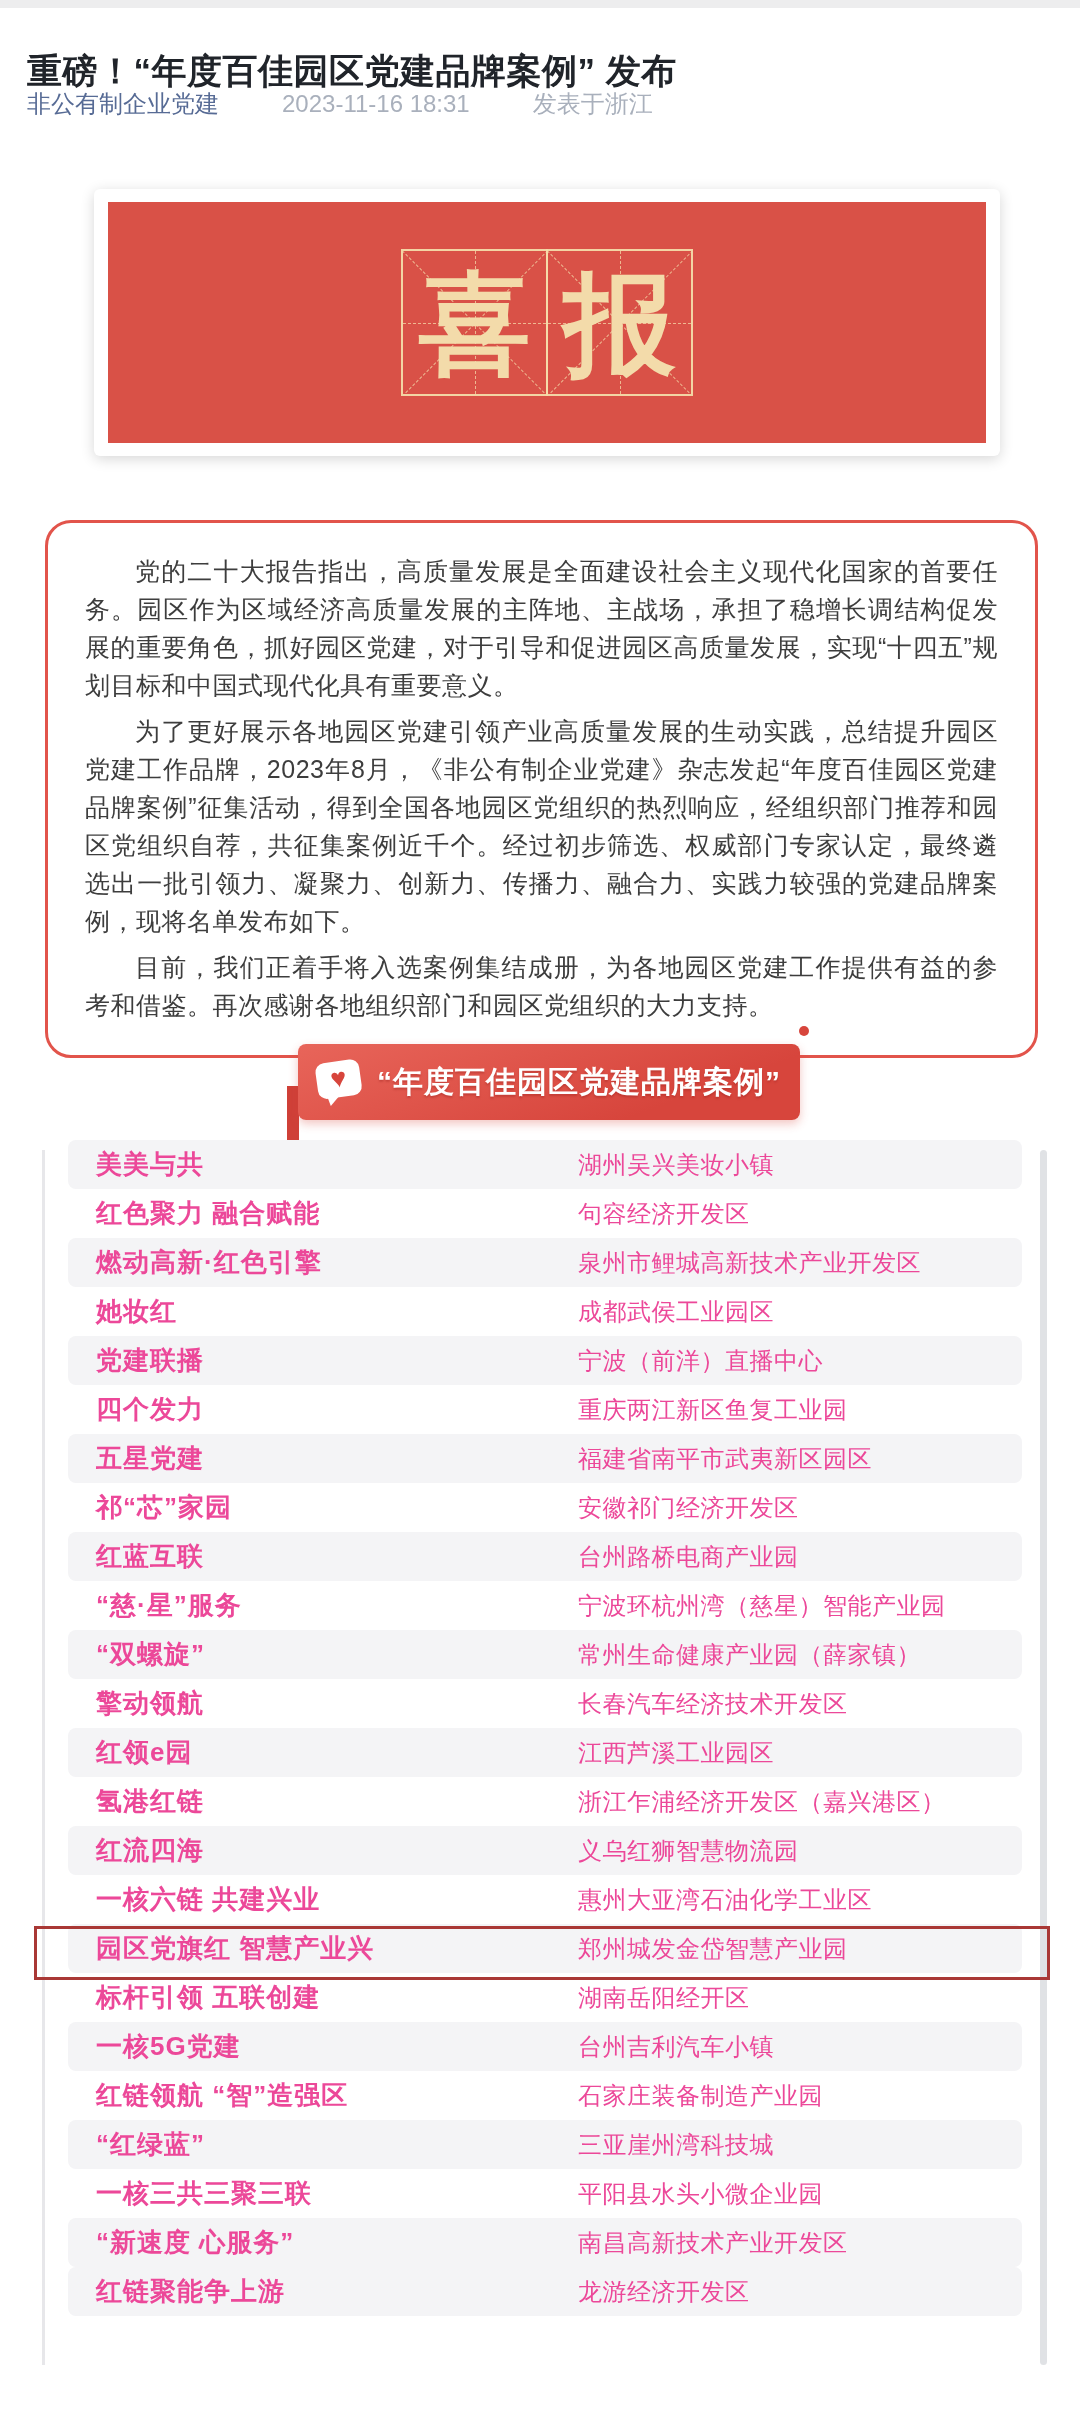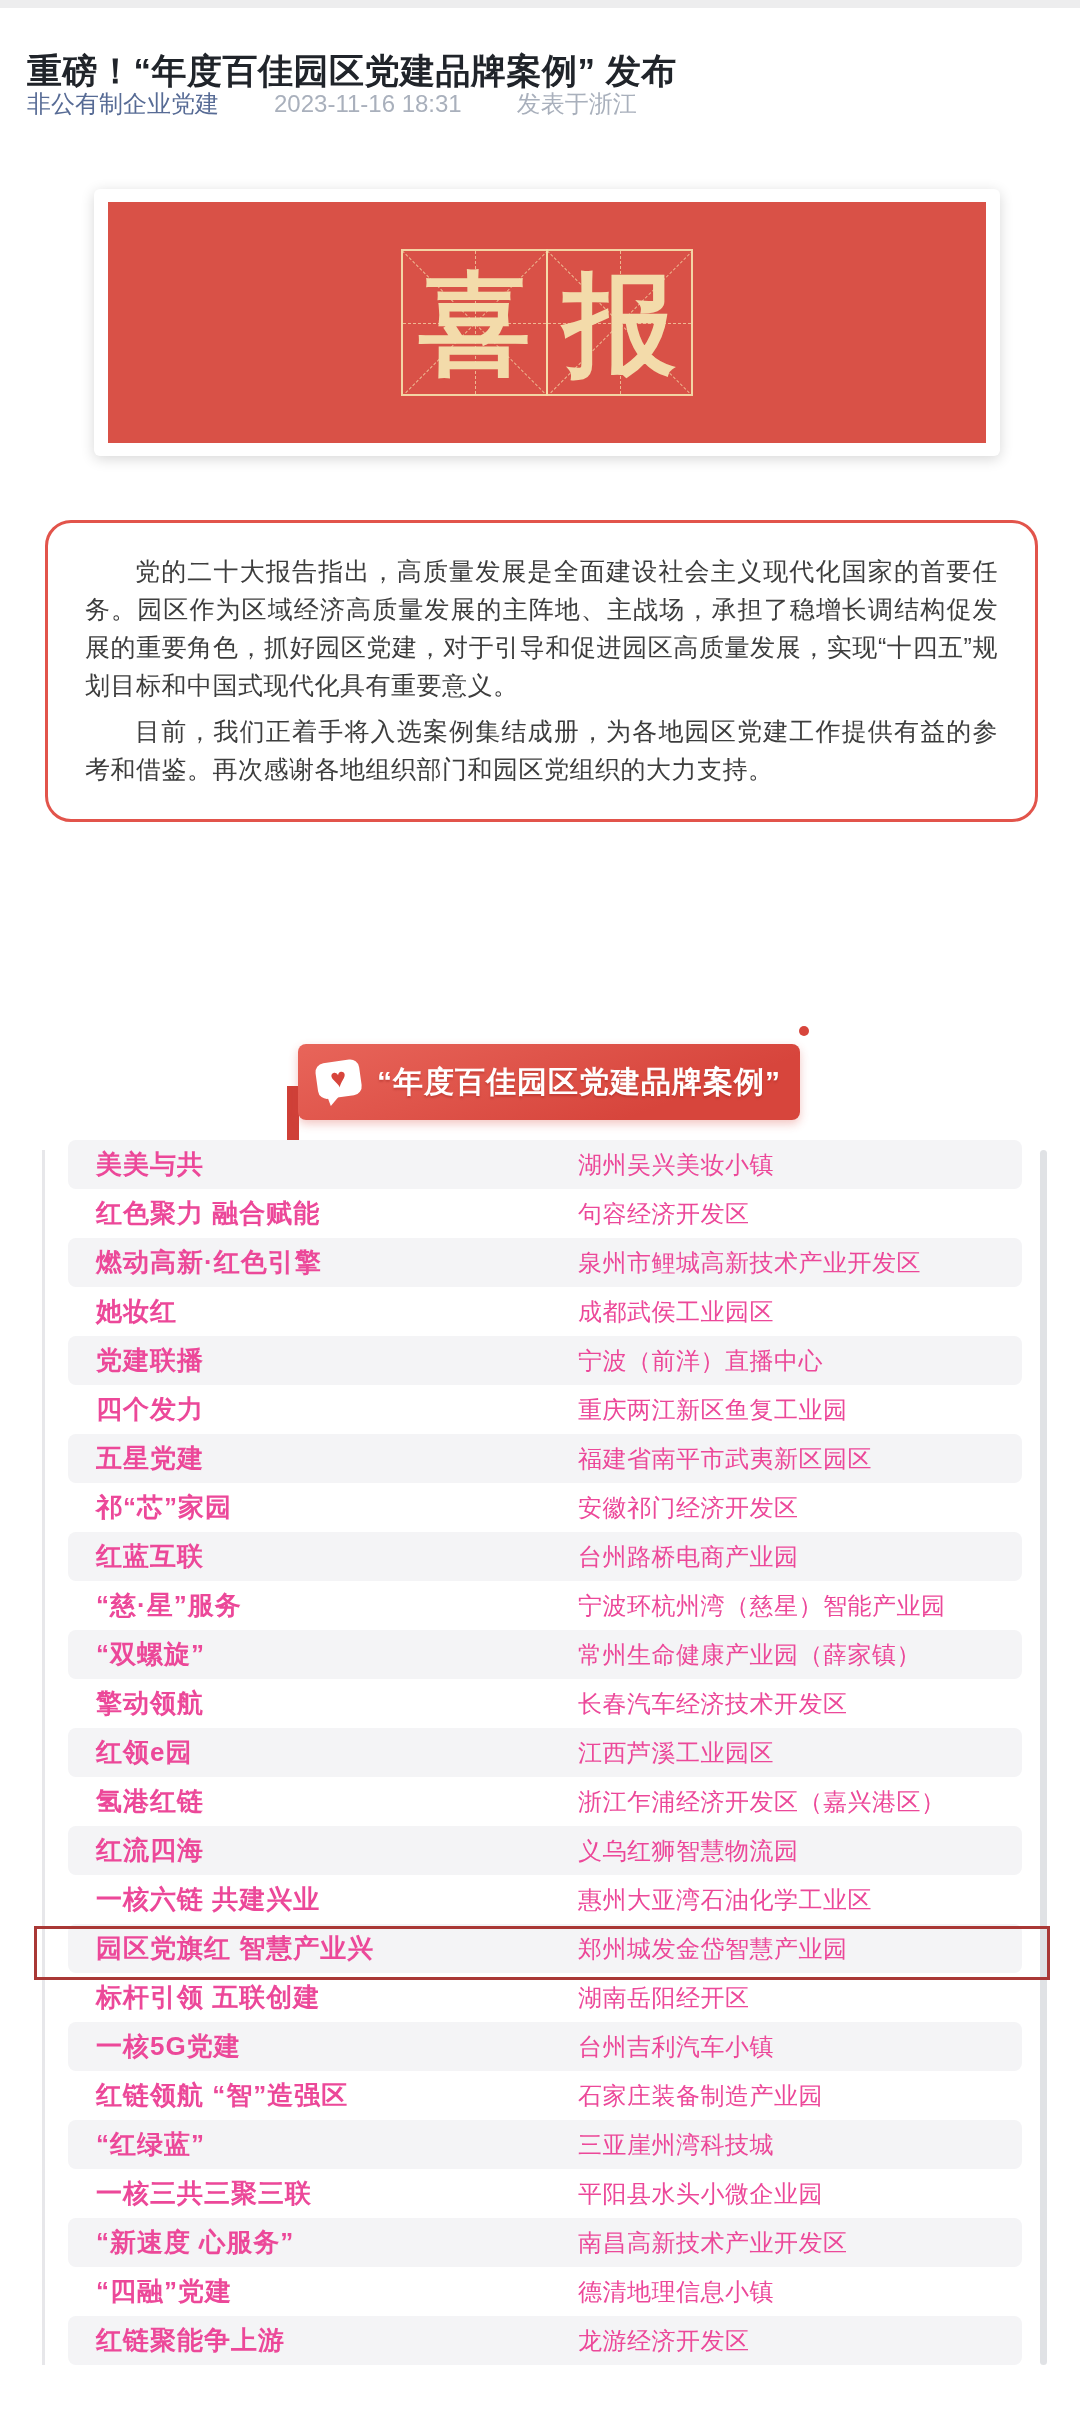--- a/index.html
+++ b/index.html
@@ -9,21 +9,21 @@
     font-family:"Liberation Sans","DejaVu Sans",sans-serif;
   }
   
   .top-strip{position:absolute;left:0;top:0;width:1080px;height:8px;background:#ededee;}
 
   
   .article-title{
     position:absolute;left:27px;top:24px;width:1026px;
     font-size:35px;line-height:1.35;font-weight:700;color:#20242a;letter-spacing:.5px;
   }
-  .byline{position:absolute;left:27px;top:88px;display:flex;align-items:baseline;gap:20px;font-size:24px;}
+  .byline{position:absolute;left:27px;top:88px;display:flex;align-items:baseline;gap:28px;font-size:24px;}
   .byline .account{color:#576b95;}
   .byline .meta{color:#a9b0bc;margin-left:35px;}
 
   
   .banner-card{
     position:absolute;left:94px;top:189px;width:906px;height:267px;
     background:#fff;border-radius:6px;box-shadow:0 3px 14px rgba(0,0,0,.16);
   }
   .banner-red{
     position:absolute;left:14px;top:13px;right:14px;bottom:13px;
@@ -135,20 +135,21 @@
             <i class="ln ln-d1"></i>
             <i class="ln ln-d2"></i>
           <span class="grid-char">报</span>
         </div>
       </div>
     </div>
   </div>
 
   <div class="intro-box">
     <p>党的二十大报告指出，高质量发展是全面建设社会主义现代化国家的首要任务。园区作为区域经济高质量发展的主阵地、主战场，承担了稳增长调结构促发展的重要角色，抓好园区党建，对于引导和促进园区高质量发展，实现“十四五”规划目标和中国式现代化具有重要意义。</p>
+    <p>为了更好展示各地园区党建引领产业高质量发展的生动实践，总结提升园区党建工作品牌，2023年8月，《非公有制企业党建》杂志发起“年度百佳园区党建品牌案例”征集活动，得到全国各地园区党组织的热烈响应，经组织部门推荐和园区党组织自荐，共征集案例近千个。经过初步筛选、权威部门专家认定，最终遴选出一批引领力、凝聚力、创新力、传播力、融合力、实践力较强的党建品牌案例，现将名单发布如下。</p>
     <p>目前，我们正着手将入选案例集结成册，为各地园区党建工作提供有益的参考和借鉴。再次感谢各地组织部门和园区党组织的大力支持。</p>
   </div>
 
   <div class="ribbon-accent"></div>
   <div class="ribbon-dot"></div>
   <div class="ribbon">
     <span class="heart-badge">
       <i class="bubble"></i>
         <i class="tail"></i>
         <span class="heart">♥</span>
@@ -288,26 +289,20 @@
 
     <span class="brand">一核三共三聚三联</span>
     <span class="park">平阳县水头小微企业园</span>
   </div>
       <div class="t-row odd">
     <div class="bg"></div>
 
     <span class="brand">“新速度  心服务”</span>
     <span class="park">南昌高新技术产业开发区</span>
   </div>
-      <div class="t-row even">
-    <div class="bg"></div>
-
-    <span class="brand">“四融”党建</span>
-    <span class="park">德清地理信息小镇</span>
-  </div>
       <div class="t-row odd">
     <div class="bg"></div>
 
     <span class="brand">红链聚能争上游</span>
     <span class="park">龙游经济开发区</span>
   </div>
     </div>
   <div class="table-edge-left"></div>
   <div class="table-scrollbar"></div>
 

